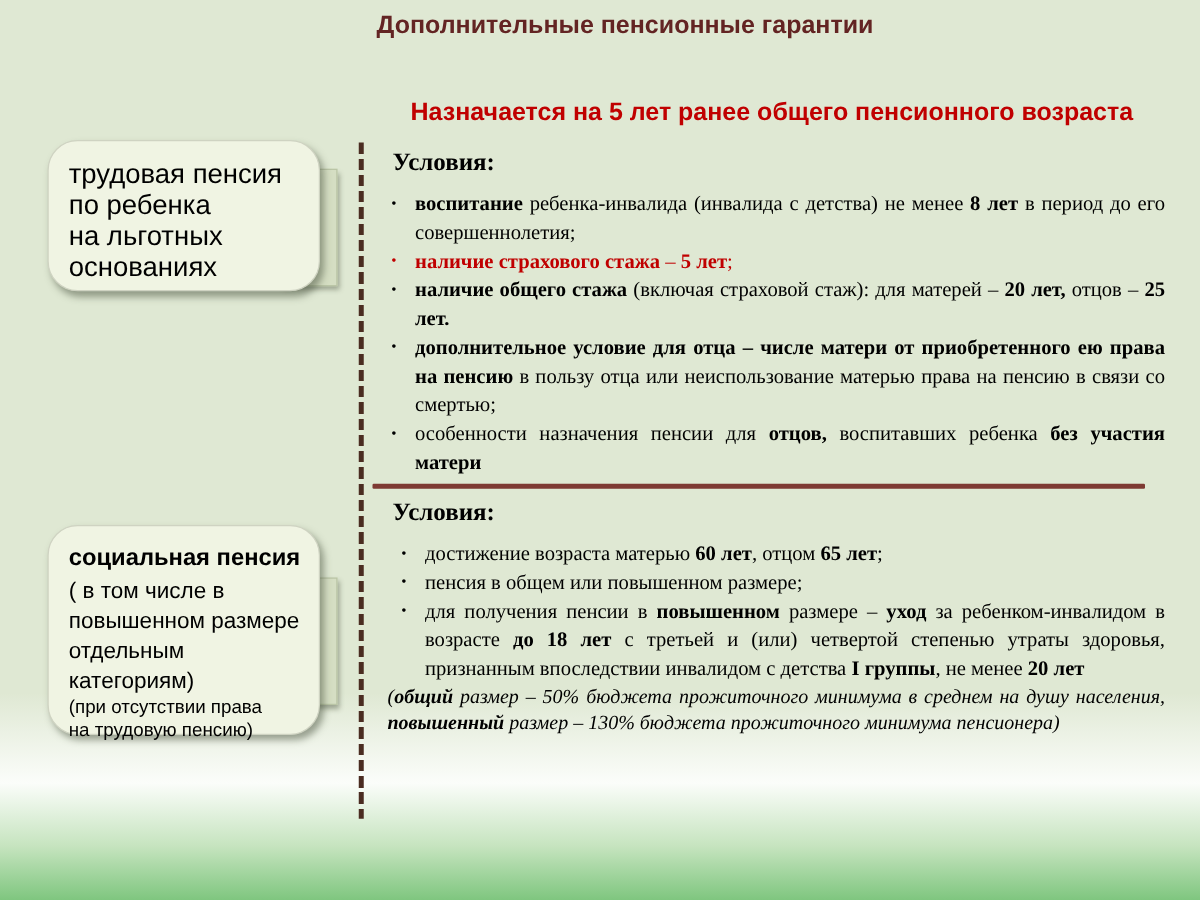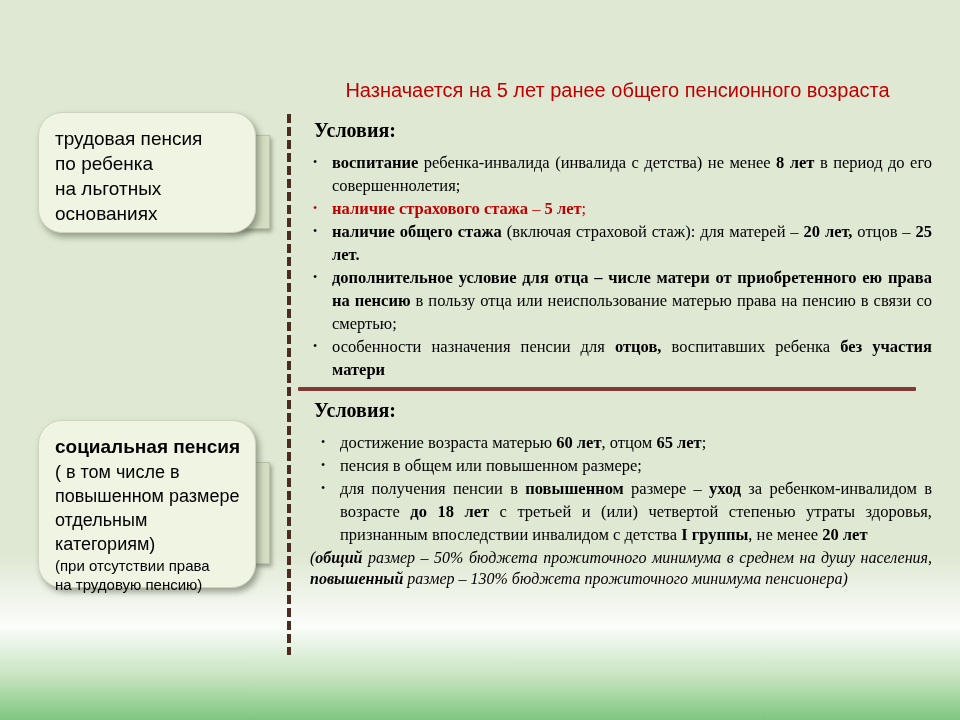--- a/index.html
+++ b/index.html
@@ -7,40 +7,40 @@
   .slide{
     position:relative;width:960px;height:720px;overflow:hidden;
     background:linear-gradient(to bottom,#dfe8d3 0%,#dfe8d3 77%,#fbfdfa 87%,#c6e4bf 94%,#7fc67f 100%);
   }
   .title{
     position:absolute;top:8px;left:50px;right:10px;text-align:center;
     color:#632423;font-weight:bold;font-size:20px;line-height:24px;
   }
   .subtitle{
     position:absolute;top:78px;left:305px;width:625px;text-align:center;
-    color:#c00000;font-weight:normal;font-size:20px;line-height:24px;
+    color:#c00000;font-weight:bold;font-size:20px;line-height:24px;
   }
   .vdash{
     position:absolute;left:287px;top:114px;width:4px;height:541px;
     background:repeating-linear-gradient(to bottom,#4a2c21 0 9px,transparent 9px 13px);
   }
   
   .pbox{position:absolute;left:38px;width:218px;}
   .pbox .back{
     position:absolute;right:-14px;background:#d5dec3;border:1px solid #bac5a6;
     box-shadow:2px 3px 4px rgba(70,80,60,.45);width:44px;
   }
   .pbox .front{
     position:absolute;inset:0;background:#f0f4e3;border:1px solid #cfd3c2;
     border-radius:24px;box-shadow:3px 4px 6px rgba(70,80,60,.5);
     padding:13px 8px 8px 16px;box-sizing:border-box;color:#000;
   }
   .box-labor{top:112px;height:121px;}
   .box-labor .back{top:23px;height:92px;}
-  .box-labor .front{font-size:19px;line-height:25px;}
+  .box-labor .front{font-size:22px;line-height:25px;}
   .box-social{top:420px;height:168px;}
   .box-social .back{top:42px;height:100px;}
   .box-social .bxtitle{font-size:19px;line-height:26px;font-weight:bold;}
   .box-social .bxline{font-size:18px;line-height:24px;}
   .box-social .bxitalic{font-size:15px;line-height:19px;}
   
   .content{position:absolute;left:310px;top:116px;width:622px;color:#000;font-family:Liberation Serif, serif;}
   .sec-heading{font-size:20px;font-weight:bold;line-height:28px;margin:0 0 7px 4px;}
   ul.cond{list-style:none;margin:0;padding:0;}
   ul.cond li{display:flex;font-size:16.5px;line-height:23px;}
@@ -52,20 +52,21 @@
   .b{font-weight:bold;}
   .i{font-style:italic;}
   .r{color:#c00000;}
 </style>
 </head>
 <body>
 
 <div class="slide">
 
   <div class="title">
+    <div>Дополнительные пенсионные гарантии</div>
   </div>
 
   <div class="subtitle">Назначается на 5 лет ранее общего пенсионного возраста</div>
 
   <div class="vdash"></div>
 
   <div class="pbox box-labor">
     <div class="back"></div>
     <div class="front">
       <div>трудовая пенсия</div>

